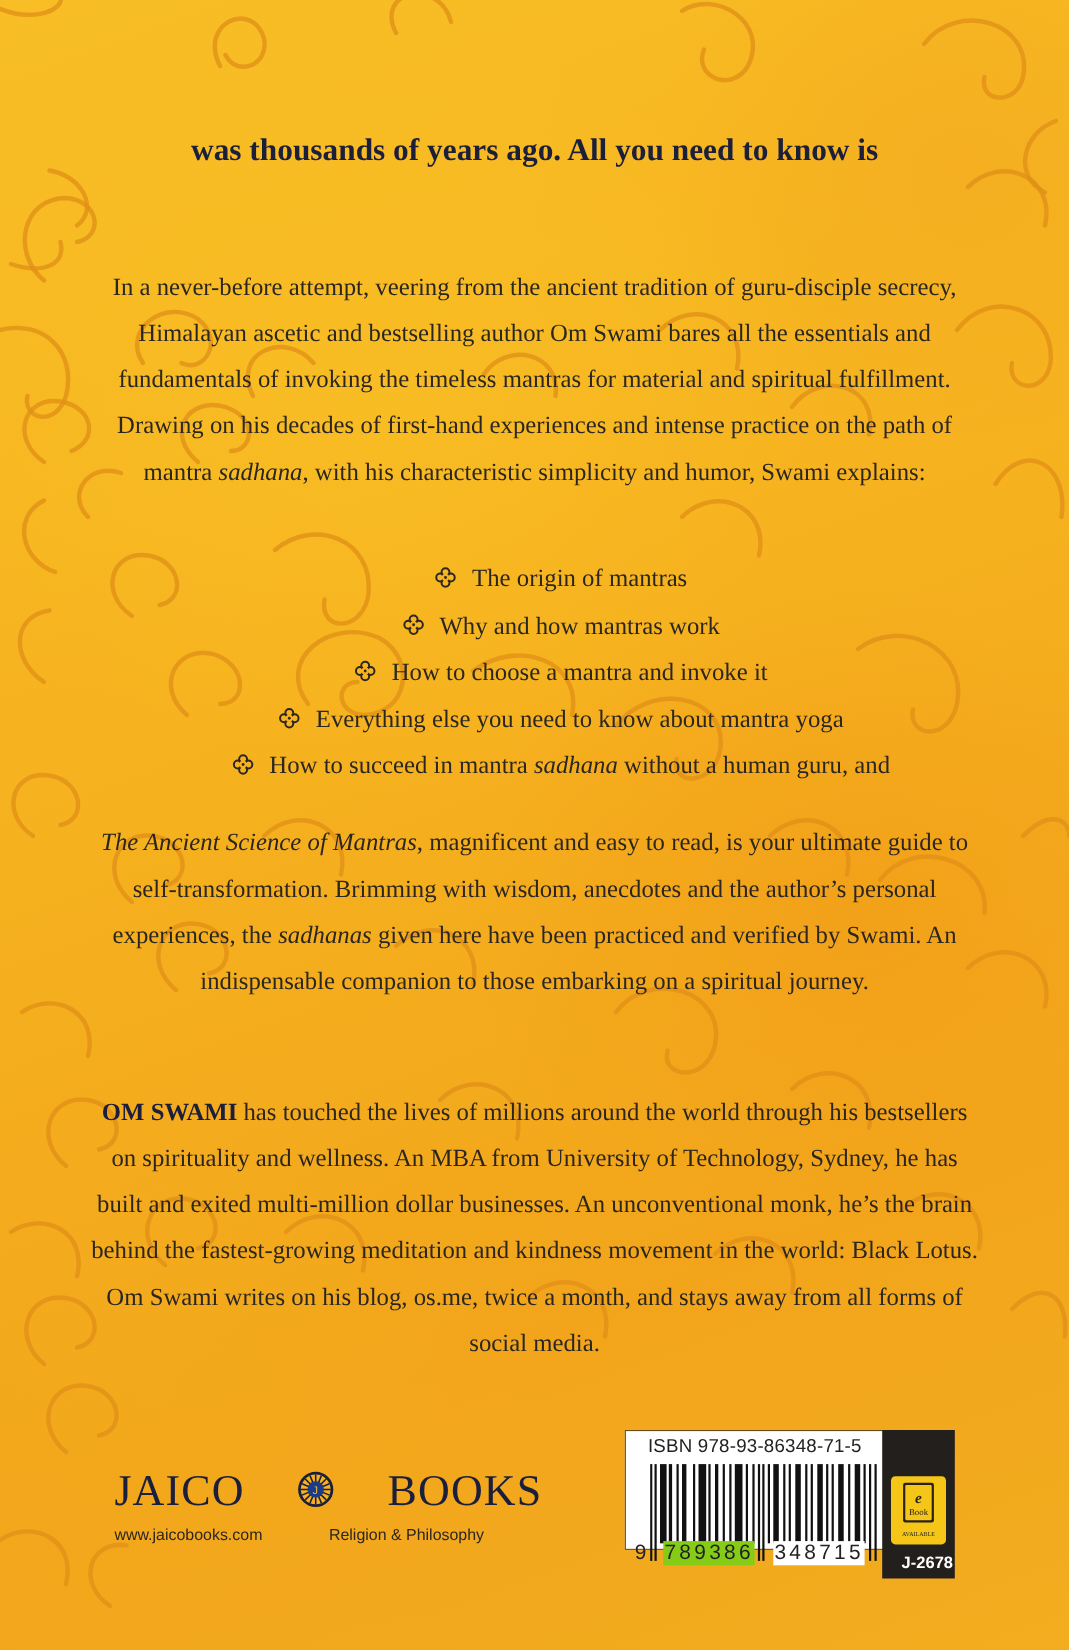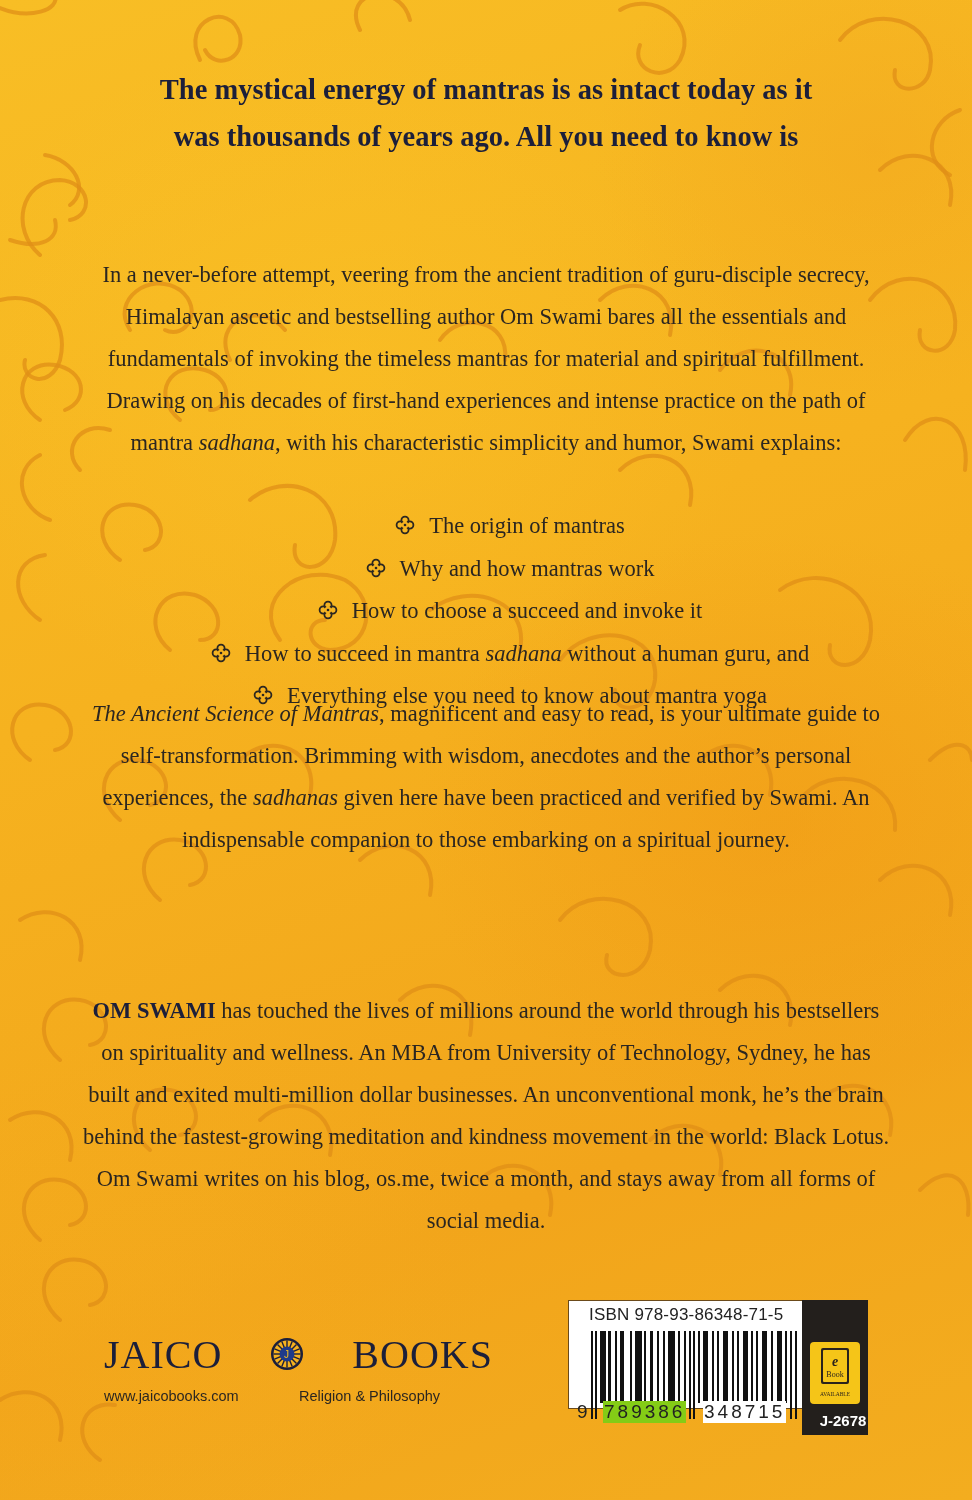--- a/index.html
+++ b/index.html
@@ -25,22 +25,22 @@
     .headline {
       position: absolute; left: 60px; top: 66px; width: 852px;
       text-align: center; font-weight: bold; font-size: 28.5px; line-height: 47px;
       color: #1c1f3a; margin: 0;
     }
     .para {
       position: absolute; left: 80px; width: 812px; margin: 0;
       text-align: center; font-size: 22.5px; line-height: 42px; color: #2b2621;
     }
     .para em { font-style: italic; }
-    .p1 { top: 254px; }
-    .p2 { top: 693px; }
+    .p1 { top: 240px; }
+    .p2 { top: 745px; }
     .p3 { top: 990px; }
     .author-name { font-weight: bold; color: #1c1f3a; margin-top: 30px; }
 
     .bullets { position: absolute; left: 0; top: 505px; width: 972px; margin: 0; padding: 0; list-style: none; }
     .bullets li {
       text-align: center; font-size: 22.5px; line-height: 42.5px; color: #2b2621;
       white-space: nowrap;
       margin-left: 48px;
     }
     .bullet-icon {
@@ -154,21 +154,21 @@
     <path d="M400 1000 C430 970 480 990 470 1035"></path>
     <path d="M720 990 C750 960 800 980 790 1025"></path>
     <path d="M60 1320 C30 1295 45 1255 80 1260 C110 1265 115 1300 90 1305"></path>
     <path d="M0 1400 C30 1380 70 1400 60 1440"></path>
     <path d="M100 1460 C70 1440 80 1400 115 1405"></path>
   </svg>
 
   <div class="content">
 
     <h1 class="headline">
-      <span>The mystical energy of mantras is as intact today as it</span><br>
+      <br>
       <span>was thousands of years ago. All you need to know is</span><br>
     </h1>
 
     <p class="para p1"><span>In a never-before attempt, veering from the ancient tradition of guru-disciple secrecy, Himalayan ascetic and bestselling author Om Swami bares all the essentials and fundamentals of invoking the timeless mantras for material and spiritual fulfillment. Drawing on his decades of first-hand experiences and intense practice on the path of mantra </span><em>sadhana</em><span>, with his characteristic simplicity and humor, Swami explains:</span></p>
 
     <ul class="bullets">
       <li>
         <span class="bullet-icon"><svg viewBox="0 0 20 20">
               <g fill="none" stroke="#2b2621" stroke-width="1.8">
                 <circle cx="10" cy="5.2" r="3.6"></circle>
@@ -195,45 +195,45 @@
       <li>
         <span class="bullet-icon"><svg viewBox="0 0 20 20">
               <g fill="none" stroke="#2b2621" stroke-width="1.8">
                 <circle cx="10" cy="5.2" r="3.6"></circle>
                 <circle cx="10" cy="14.8" r="3.6"></circle>
                 <circle cx="5.2" cy="10" r="3.6"></circle>
                 <circle cx="14.8" cy="10" r="3.6"></circle>
               </g>
               <circle cx="10" cy="10" r="3.3" fill="#f6b21f"></circle>
               <circle cx="10" cy="10" r="1.3" fill="#2b2621"></circle>
-            </svg></span><span>How to choose a succeed and invoke it</span>
+            </svg></span><span>How to choose a mantra and invoke it</span>
+      </li>
+      <li>
+        <span class="bullet-icon"><svg viewBox="0 0 20 20">
+              <g fill="none" stroke="#2b2621" stroke-width="1.8">
+                <circle cx="10" cy="5.2" r="3.6"></circle>
+                <circle cx="10" cy="14.8" r="3.6"></circle>
+                <circle cx="5.2" cy="10" r="3.6"></circle>
+                <circle cx="14.8" cy="10" r="3.6"></circle>
+              </g>
+              <circle cx="10" cy="10" r="3.3" fill="#f6b21f"></circle>
+              <circle cx="10" cy="10" r="1.3" fill="#2b2621"></circle>
+            </svg></span><span>Everything else you need to know about mantra yoga</span>
       </li>
       <li>
         <span class="bullet-icon"><svg viewBox="0 0 20 20">
               <g fill="none" stroke="#2b2621" stroke-width="1.8">
                 <circle cx="10" cy="5.2" r="3.6"></circle>
                 <circle cx="10" cy="14.8" r="3.6"></circle>
                 <circle cx="5.2" cy="10" r="3.6"></circle>
                 <circle cx="14.8" cy="10" r="3.6"></circle>
               </g>
               <circle cx="10" cy="10" r="3.3" fill="#f6b21f"></circle>
               <circle cx="10" cy="10" r="1.3" fill="#2b2621"></circle>
             </svg></span><span>How to succeed in mantra </span><em>sadhana</em><span> without a human guru, and</span>
-      </li>
-      <li>
-        <span class="bullet-icon"><svg viewBox="0 0 20 20">
-              <g fill="none" stroke="#2b2621" stroke-width="1.8">
-                <circle cx="10" cy="5.2" r="3.6"></circle>
-                <circle cx="10" cy="14.8" r="3.6"></circle>
-                <circle cx="5.2" cy="10" r="3.6"></circle>
-                <circle cx="14.8" cy="10" r="3.6"></circle>
-              </g>
-              <circle cx="10" cy="10" r="3.3" fill="#f6b21f"></circle>
-              <circle cx="10" cy="10" r="1.3" fill="#2b2621"></circle>
-            </svg></span><span>Everything else you need to know about mantra yoga</span>
       </li>
     </ul>
 
     <p class="para p2"><em>The Ancient Science of Mantras</em><span>, magnificent and easy to read, is your ultimate guide to self-transformation. Brimming with wisdom, anecdotes and the author’s personal experiences, the </span><em>sadhanas</em><span> given here have been practiced and verified by Swami. An indispensable companion to those embarking on a spiritual journey.</span></p>
 
     <p class="para p3"><span class="author-name">OM SWAMI</span><span> has touched the lives of millions around the world through his bestsellers on spirituality and wellness. An MBA from University of Technology, Sydney, he has built and exited multi-million dollar businesses. An unconventional monk, he’s the brain behind the fastest-growing meditation and kindness movement in the world: Black Lotus. Om Swami writes on his blog, os.me, twice a month, and stays away from all forms of social media.</span></p>
   </div>
 
   <div class="publisher">
     <div class="publisher-logo-row">

